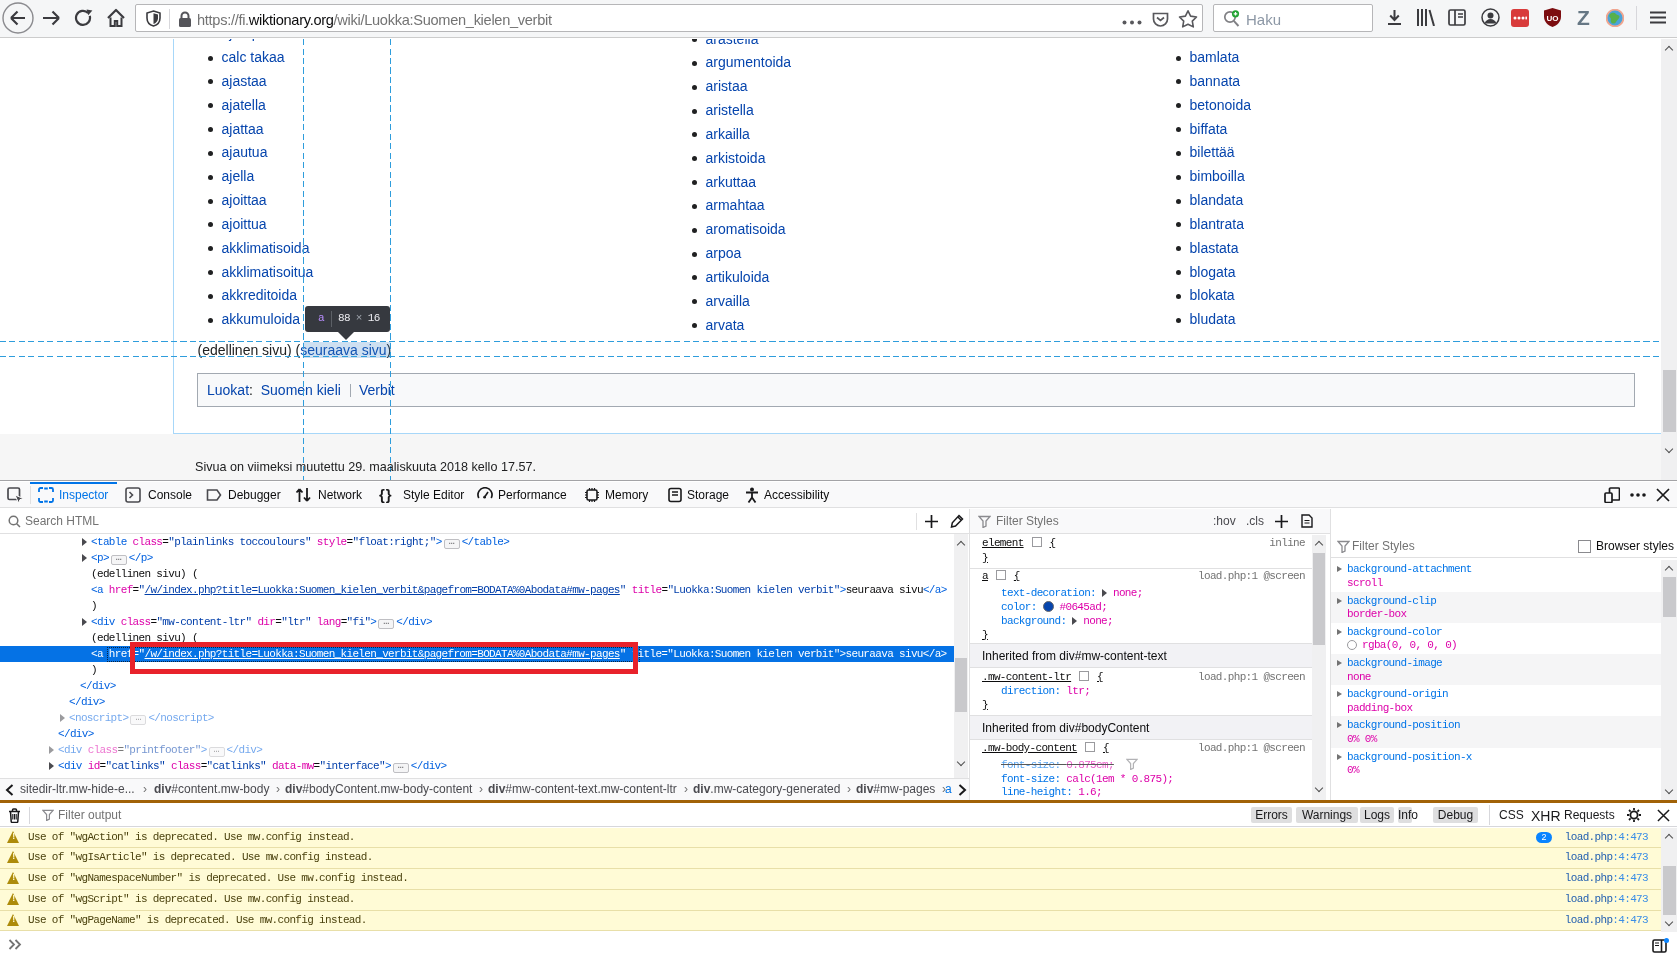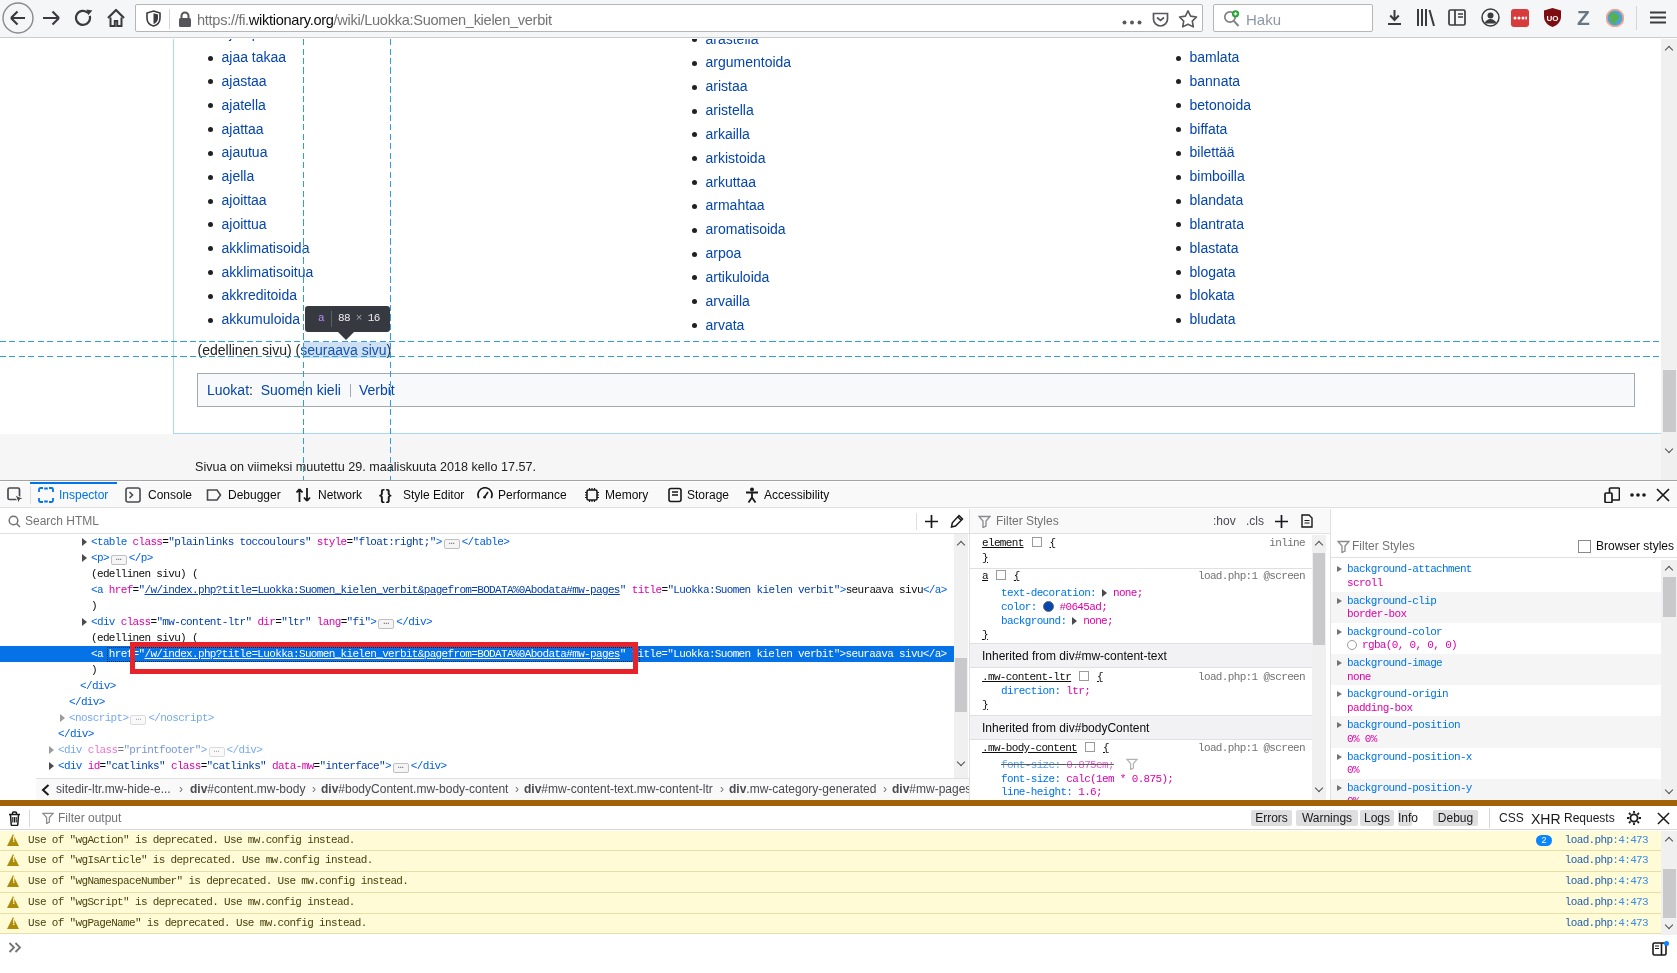--- a/index.html
+++ b/index.html
@@ -50,37 +50,37 @@
 .panel-head { position:absolute; left:0; top:0; width:100%; height:25px; background:#fff; border-bottom:1px solid #e0e0e1; }
 .gray12 { font-size:12px; color:#737373; }
 .mrow { position:absolute; left:0; height:16px; line-height:16px; }
 .tg { color:#0060df; } .at { color:#dd00a9; } .av { color:#003eaa; } .tx { color:#0c0c0d; }
 .dim { opacity:0.55; }
 .pill { display:inline-block; width:16px; height:10px; border:1px solid #bfbfc3; border-radius:2px; background:#f5f5f6; color:#58585c; font-size:10px; line-height:4px; text-align:center; vertical-align:1px; letter-spacing:0; margin:0 2px; }
 .mark-arrow { position:absolute; width:0; height:0; border:4px solid transparent; border-left:5.5px solid #4a4a4f; border-right:none; }
 #selrow { position:absolute; left:0; top:112px; width:954px; height:16px; background:#0572e5; }
 .wt { color:#fff; }
 #redbox { position:absolute; left:130px; top:133px; width:508px; height:32px; border:5px solid #e8222b; }
-#crumbs { position:absolute; left:0; top:269px; width:969px; height:22px; background:#f9f9fa; border-top:1px solid #e0e0e1; font-size:12px; color:#4a4a4f; line-height:21px; white-space:nowrap;margin-left:36px; }
+#crumbs { position:absolute; left:0; top:269px; width:969px; height:22px; background:#f9f9fa; border-top:1px solid #e0e0e1; font-size:12px; color:#4a4a4f; line-height:21px; white-space:nowrap; }
 .crumb-sep { color:#737373; padding:0 5px; }
 
 .sel { color:#0c0c0d;text-decoration:underline; }
 .pname { color:#0074e8; } .pval { color:#dd00a9; }
 .rule-sec { position:absolute; left:0; width:343px; background:#f2f2f5; border-top:1px solid #e0e0e1; border-bottom:1px solid #e0e0e1; font-size:12px; color:#0c0c0d; }
 .srcref { position:absolute; font-size:11px; color:#737373; font-family:"Liberation Mono",monospace; letter-spacing:-0.66px; }
 .rline { position:absolute; height:14.5px; line-height:14.5px; }
 .tgt-ico { display:inline-block; width:10px; height:10px; border:1px solid #9a9a9e; margin:0 2px; vertical-align:-1px; }
 
 .cprop { position:absolute; left:0; width:330px; height:31.2px; }
 .cprop.alt { background:#f5f5f6; }
 .cprop .n { position:absolute; left:16px; top:2px; height:14px; line-height:14px; color:#0074e8; }
 .cprop .v { position:absolute; left:16px; top:15.5px; height:14px; line-height:14px; color:#dd00a9; }
 .cprop .tri { position:absolute; left:6px; top:6px; width:0; height:0; border:3.5px solid transparent; border-left:5px solid #737373; border-right:none; }
 
-#console { position:absolute; left:0; top:319px; width:1677px; height:174px; border-top:6px solid #a16207; background:#fff; }
+#console { position:absolute; left:0; top:319px; width:1677px; height:174px; border-top:3px solid #a16207; background:#fff; }
 #con-toolbar { position:absolute; left:0; top:0; width:1677px; height:24px; background:#fff; border-bottom:1px solid #d7d7db; }
 .con-btn { position:absolute; top:4px; height:16px; background:#dededf; border-radius:2px; font-size:12px; color:#18181a; line-height:16px; text-align:center; }
 .warnrow { position:absolute; left:0; width:1661px; height:20.8px; background:#fffbd6; border-bottom:1px solid #e8dfa8; }
 .warnrow .wtx { position:absolute; left:28px; top:3px; color:#4c430f; }
 .warnrow .src { position:absolute; right:13px; top:3px; }
 .warnrow .src span.f { color:#2460b0; } .warnrow .src span.l { color:#3a8ee6; }
 .warn-tri { position:absolute; left:7px; top:3px; width:0; height:0; border-left:6.5px solid transparent; border-right:6.5px solid transparent; border-bottom:12px solid #ad8b0a; }
 .warn-tri::after { content:'!'; position:absolute; left:-2px; top:1px; font-size:9px; color:#fffbd6; font-weight:bold; }
 svg { display:block; }
 .icon { position:absolute; }
@@ -191,21 +191,21 @@
   <div class="abs" style="left:1636px;top:6px;width:1px;height:24px;background:#d7d7db"></div>
 
   <svg class="icon" style="left:1650px;top:11px" width="16" height="13" viewBox="0 0 16 13">
       <path d="M0 1.5h16 M0 6.5h16 M0 11.5h16" stroke="#3b3b3f" stroke-width="2"></path>
     </svg>
 </div>
 <div id="page">
   <div id="content" style="left:173px;top:0;width:1488px;height:394px;border-left:1px solid #a7d7f9;position:absolute;"></div>
   <div class="col" style="left:203.5px;top:-16.7px">
     <div class="li"><a>ajaa pois</a></div>
-    <div class="li"><a>ajaa takaa</a></div>
+    <div class="li"><a>calc takaa</a></div>
     <div class="li"><a>ajastaa</a></div>
     <div class="li"><a>ajatella</a></div>
     <div class="li"><a>ajattaa</a></div>
     <div class="li"><a>ajautua</a></div>
     <div class="li"><a>ajella</a></div>
     <div class="li"><a>ajoittaa</a></div>
     <div class="li"><a>ajoittua</a></div>
     <div class="li"><a>akklimatisoida</a></div>
     <div class="li"><a>akklimatisoitua</a></div>
     <div class="li"><a>akkreditoida</a></div>
@@ -441,21 +441,20 @@
         <div class="abs" style="left:247px;top:6px;width:13px;height:13px;border:1px solid #8a8a8e;background:#fff"></div>
         <div class="abs" style="left:265px;top:5px;font-size:12px;color:#0c0c0d">Browser styles</div>
       </div>
       <div class="cprop alt mono" style="top:82.6px"><span class="tri"></span><span class="n">background-clip</span><span class="v">border-box</span></div>
       <div class="cprop mono" style="top:51.4px"><span class="tri"></span><span class="n">background-attachment</span><span class="v">scroll</span></div>
       <div class="cprop mono" style="top:113.8px"><span class="tri"></span><span class="n">background-color</span><span class="v"><span style="display:inline-block;width:10px;height:10px;border-radius:50%;border:1px solid #9a9a9e;background:#fff;vertical-align:-2px;margin-right:5px"></span>rgba(0, 0, 0, 0)</span></div>
       <div class="cprop alt mono" style="top:145px"><span class="tri"></span><span class="n">background-image</span><span class="v">none</span></div>
       <div class="cprop mono" style="top:176.2px"><span class="tri"></span><span class="n">background-origin</span><span class="v">padding-box</span></div>
       <div class="cprop alt mono" style="top:207.4px"><span class="tri"></span><span class="n">background-position</span><span class="v">0% 0%</span></div>
       <div class="cprop mono" style="top:238.6px"><span class="tri"></span><span class="n">background-position-x</span><span class="v">0%</span></div>
-      <div class="cprop alt mono" style="top:269.8px;height:21.2px;overflow:hidden"><span class="tri"></span><span class="n">background-position-y</span><span class="v">0%</span></div>
       <div class="sbtrack" style="left:330px;top:51px;width:16px;height:240px"></div>
       <span class="chev up" style="left:334px;top:56px"></span>
       <div class="sbthumb" style="left:331.5px;top:68px;width:13px;height:40px"></div>
       <span class="chev down" style="left:334px;top:278px"></span>
     </div>
   </div>
   <div id="console">
     <div id="con-toolbar">
       <svg class="icon" style="left:8px;top:5px" width="13" height="15" viewBox="0 0 13 15">
           <path d="M1 3.5h11 M4.5 3.5V2a1 1 0 0 1 1-1h2a1 1 0 0 1 1 1v1.5 M2.5 3.5l.7 10a1 1 0 0 0 1 .9h4.6a1 1 0 0 0 1-.9l.7-10" fill="none" stroke="#19191b" stroke-width="1.5"></path>

